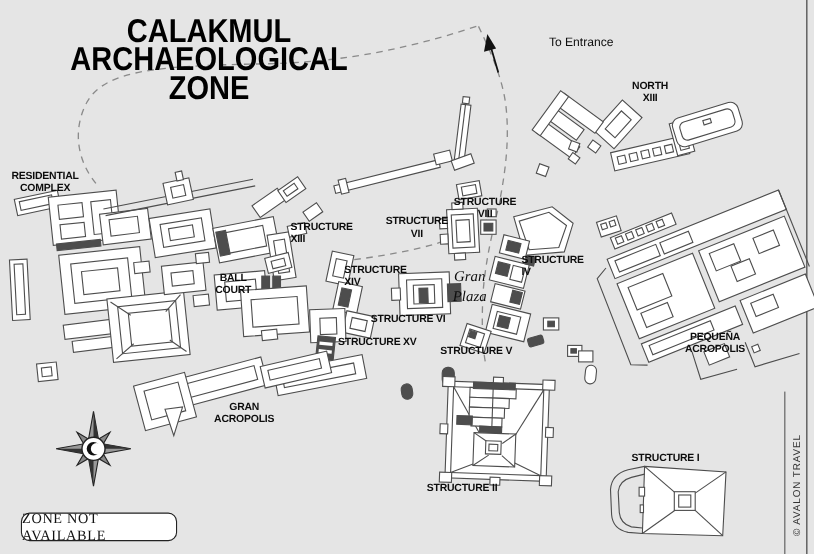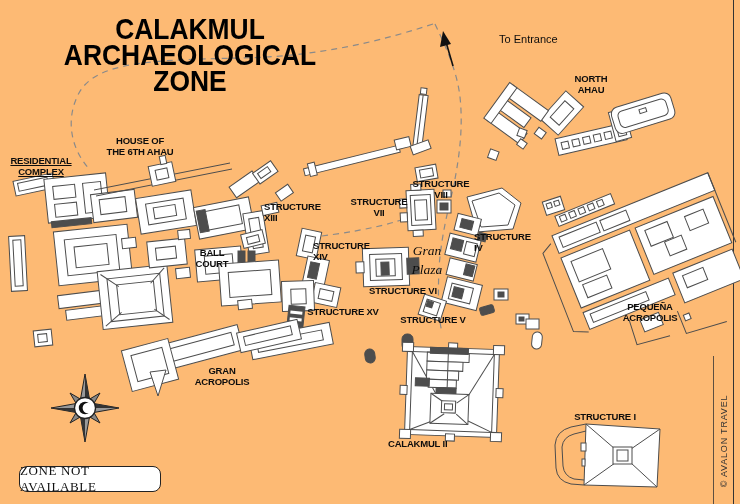--- a/index.html
+++ b/index.html
@@ -1,16 +1,16 @@
 <!DOCTYPE html>
 <html><head>
 <meta charset="utf-8">
 <style>
   html,body{margin:0;padding:0;background:#fff;}
-  #map{position:relative;width:740px;height:504px;background:#fdba74;overflow:hidden;
+  #map{position:relative;width:740px;height:504px;background:#e5e5e5;overflow:hidden;
        font-family:"Liberation Sans",sans-serif;color:#111;}
   #art{position:absolute;left:0;top:0;}
   .lbl{position:absolute;font-weight:bold;font-size:9.5px;line-height:1.18;
        white-space:pre-line;text-align:center;letter-spacing:-0.2px;color:#0d0d0d;
        transform:translateX(-50%);}
   .lbl-left{transform:none;text-align:left;}
   .title{font-size:30px;line-height:26px;font-weight:bold;letter-spacing:0;
          transform:translateX(-50%) scaleX(0.88);transform-origin:center top;
          white-space:pre-line;text-align:center;position:absolute;color:#000;}
   .plain{font-weight:normal;font-size:11px;letter-spacing:0;}
@@ -352,43 +352,41 @@
     <circle cx="0" cy="0" r="6.2" fill="#111" stroke="none"></circle>
     <circle cx="2.8" cy="0" r="5.2" fill="#fff" stroke="none"></circle>
   </g>
 </svg>
 
   <div class="title" style="left:190px;top:16px;width:300px;">CALAKMUL
 ARCHAEOLOGICAL
 ZONE</div>
   <div class="lbl lbl-left plain" style="left:459px;top:33px;margin-left:40px;">To Entrance</div>
   <div class="lbl" style="left:591px;top:73px;">NORTH
-AHAU</div>
-  <div class="lbl" style="left:140px;top:135px;">HOUSE OF
-THE 6TH AHAU</div>
-  <div class="lbl" style="left:41px;top:155px;text-decoration:underline;">RESIDENTIAL
+XIII</div>
+  <div class="lbl" style="left:41px;top:155px;">RESIDENTIAL
 COMPLEX</div>
   <div class="lbl lbl-left" style="left:264px;top:201px;">STRUCTURE
 XIII</div>
   <div class="lbl" style="left:379px;top:196px;">STRUCTURE
 VII</div>
   <div class="lbl" style="left:441px;top:178px;">STRUCTURE
 VIII</div>
   <div class="lbl lbl-left" style="left:313px;top:240px;">STRUCTURE
 XIV</div>
   <div class="lbl" style="left:212px;top:247px;">BALL
 COURT</div>
   <div class="lbl serif-it" style="left:427px;top:242px;">Gran
 Plaza</div>
   <div class="lbl lbl-left" style="left:474px;top:231px;">STRUCTURE
 IV</div>
-  <div class="lbl" style="left:371px;top:285px;margin-left:32px;">STRUCTURE VI</div>
+  <div class="lbl" style="left:371px;top:285px;">STRUCTURE VI</div>
   <div class="lbl" style="left:343px;top:306px;">STRUCTURE XV</div>
   <div class="lbl" style="left:433px;top:314px;">STRUCTURE V</div>
   <div class="lbl" style="left:650px;top:301px;text-align:center;">PEQUEÑA
 ACROPOLIS</div>
   <div class="lbl" style="left:222px;top:365px;">GRAN
 ACROPOLIS</div>
-  <div class="lbl lbl-left" style="left:388px;top:438px;">CALAKMUL II</div>
+  <div class="lbl lbl-left" style="left:388px;top:438px;">STRUCTURE II</div>
   <div class="lbl" style="left:605px;top:411px;">STRUCTURE I</div>
   <div class="scalebox">ZONE NOT AVAILABLE</div>
   <div class="credit">© AVALON TRAVEL</div>
 </div>
 
 </body></html>

